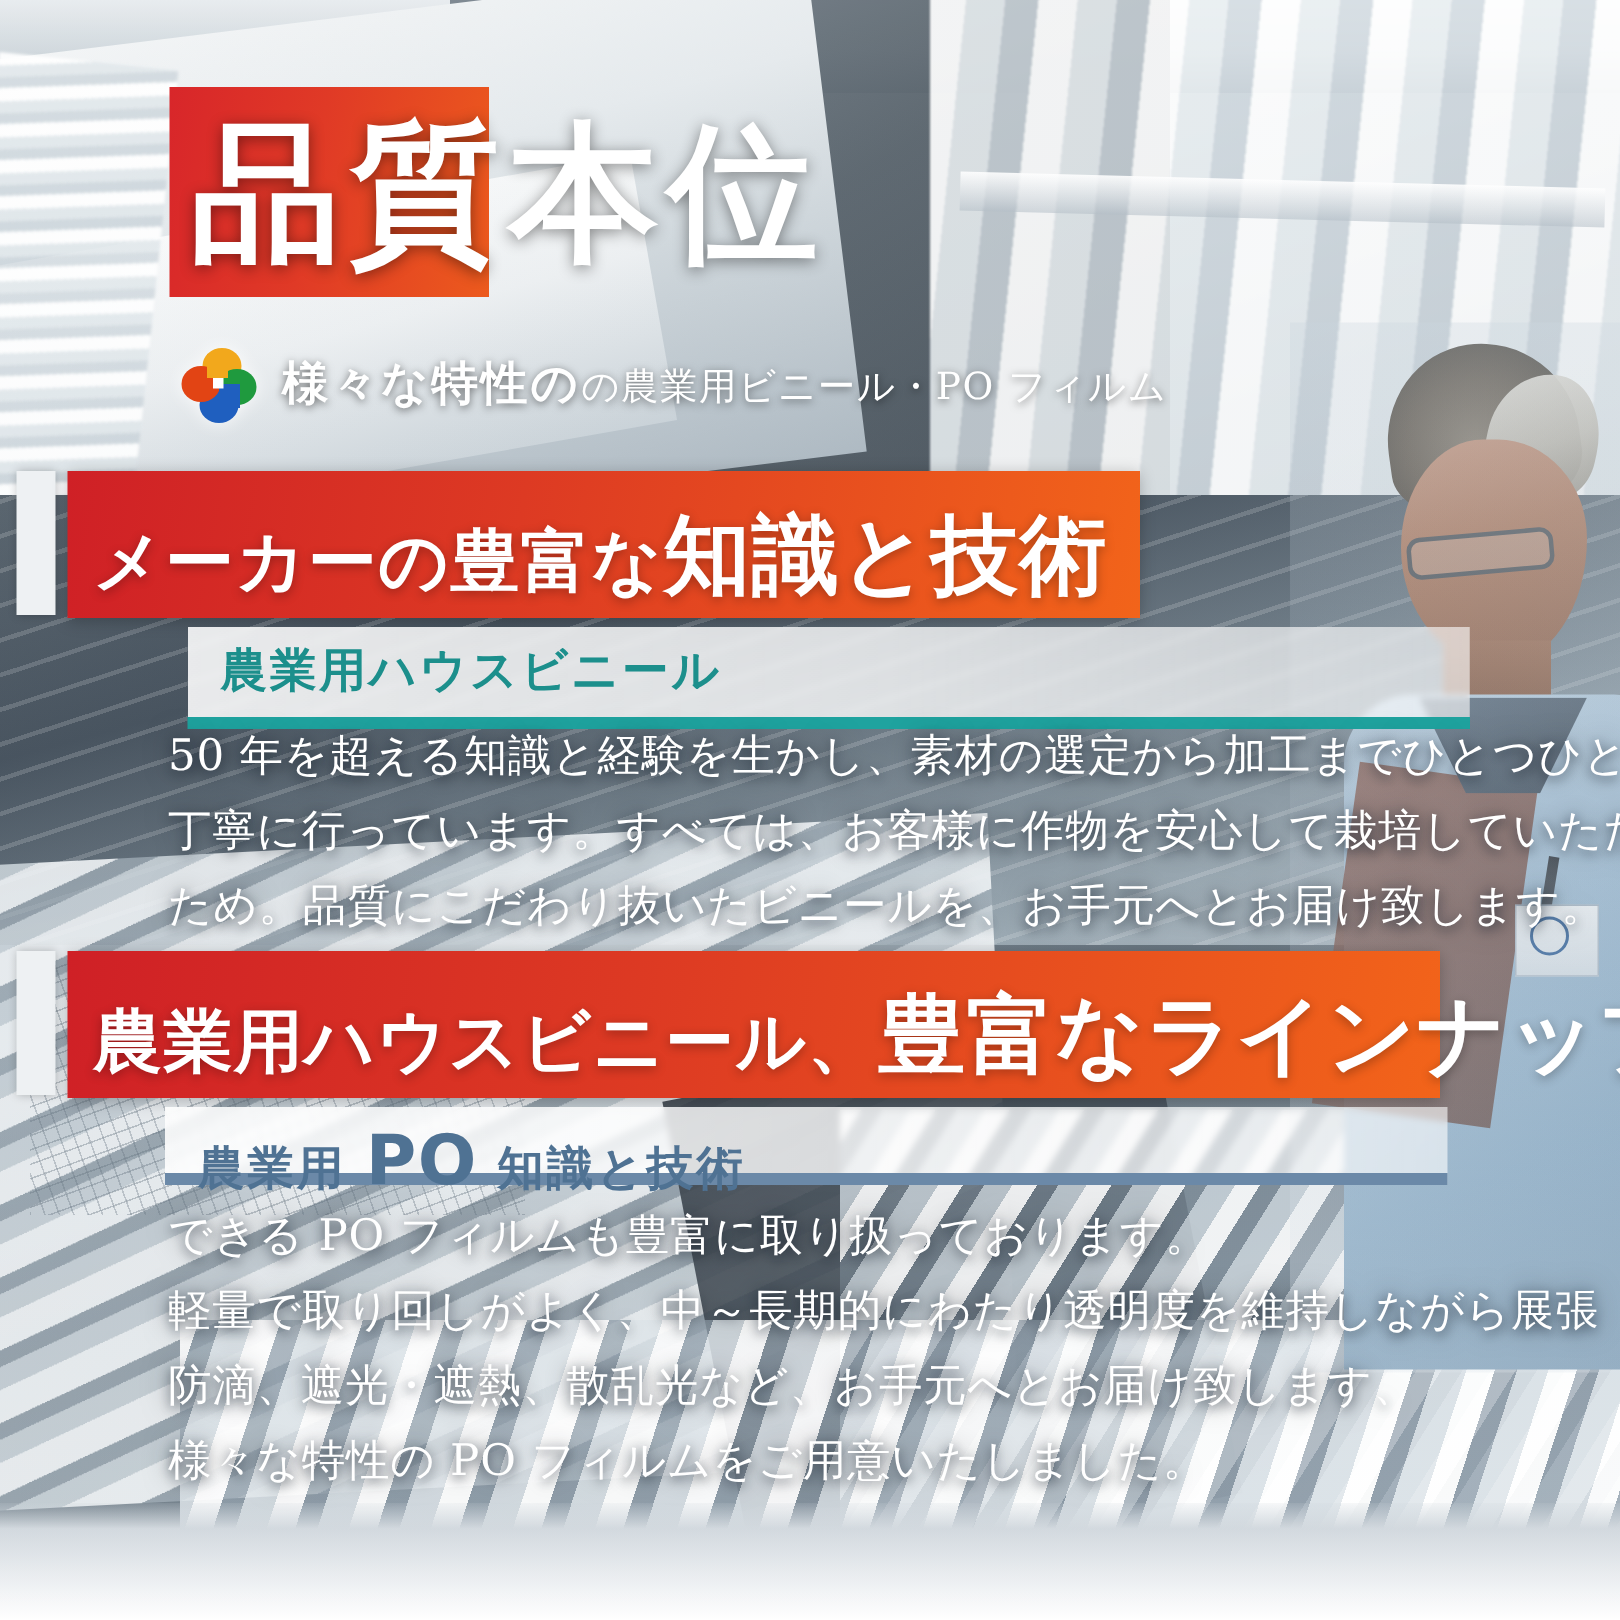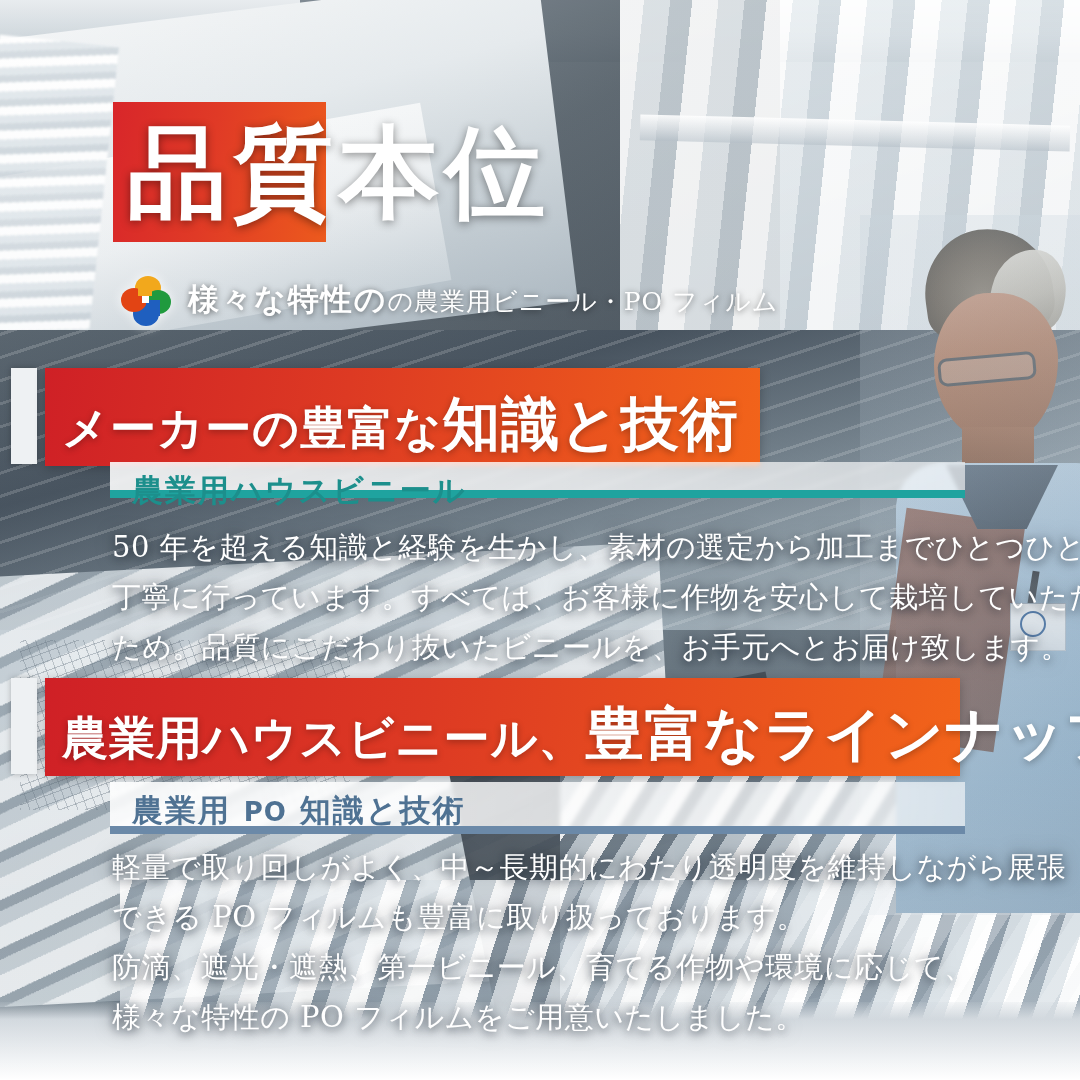--- a/index.html
+++ b/index.html
@@ -188,21 +188,21 @@
     background:linear-gradient(200deg,rgba(205,216,224,.35) 0%,rgba(160,176,190,.18) 45%,rgba(225,232,238,.32) 100%);
   }
 
   
   .bg-haze{
     position:absolute;inset:0;
     background:linear-gradient(180deg,rgba(255,255,255,.06) 0%,rgba(210,220,228,.1) 50%,rgba(255,255,255,.08) 100%);
   }
 
   
-  .content{position:absolute;inset:0;margin-top:44px;}
+  .content{position:absolute;inset:0;}
 
   
   .title-wrap{position:absolute;left:113px;top:58px;height:140px;display:flex;align-items:center;}
   .title-box{
     position:absolute;left:0;top:0;width:213px;height:140px;
     background:linear-gradient(100deg,#d8262a 0%,#e03a26 45%,#ec5a1d 100%);
   }
   .title-text{
     position:relative;
     font-family:"DejaVu Serif","Liberation Serif",serif;
@@ -232,21 +232,21 @@
     box-shadow:0 2px 10px rgba(0,0,0,.25);
   }
   .band-text{
     position:relative;color:#fff;white-space:nowrap;
     font-family:"DejaVu Serif","Liberation Serif",serif;font-weight:700;
     text-shadow:0 2px 7px rgba(0,0,0,.3);
   }
   .band-text .small{font-size:46px;letter-spacing:1px;}
   .band-text .big{font-size:58px;letter-spacing:1px;}
 
-  #band1{left:0;top:324px;width:608px;height:98px;}
+  #band1{left:0;top:314px;width:608px;height:98px;}
   #band1 .band-bar{left:11px;top:0;width:26px;height:96px;}
   #band1 .band-box{left:45px;top:0;width:715px;height:98px;}
   #band1 .band-text{left:62px;top:8px;}
 
   #band2{left:0;top:634px;width:960px;height:98px;}
   #band2 .band-bar{left:11px;top:0;width:26px;height:96px;}
   #band2 .band-box{left:45px;top:0;width:915px;height:98px;}
   #band2 .band-text{left:62px;top:8px;}
 
   
@@ -256,28 +256,28 @@
     background:linear-gradient(90deg,rgba(255,255,255,.88) 0%,rgba(255,255,255,.78) 55%,rgba(255,255,255,.60) 100%);
     backdrop-filter:blur(2px);
   }
   .subhead-rule{position:absolute;left:0;bottom:0;height:8px;width:100%;}
   .subhead-text{
     position:relative;
     font-family:"DejaVu Sans","Liberation Sans",sans-serif;
     font-weight:700;font-size:31px;letter-spacing:2px;white-space:nowrap;
   }
 
-  #sub1{left:110px;top:418px;width:855px;height:36px;}
+  #sub1{left:125px;top:418px;width:855px;height:68px;}
   #sub1 .subhead-rule{background:#1fa39f;}
   #sub1 .subhead-text{color:#1c8f8c;padding:8px 0 0 22px;}
 
   #sub2{left:110px;top:738px;width:855px;height:52px;}
   #sub2 .subhead-rule{background:#6b89a8;}
   #sub2 .subhead-text{color:#4f7293;padding:8px 0 0 22px;}
-  #sub2 .po{font-size:26px;letter-spacing:1px;}
+  #sub2 .po{font-size:46px;letter-spacing:1px;}
 
   
   .para{
     position:absolute;
     font-family:"DejaVu Serif","Liberation Serif",serif;
     color:#ffffff;font-size:29px;line-height:50px;letter-spacing:.5px;
     text-shadow:0 2px 8px rgba(25,35,45,.75),0 0 18px rgba(25,35,45,.5);
     white-space:nowrap;
   }
   #para1{left:112px;top:478px;}
@@ -371,20 +371,20 @@
       <div class="band-text"><span class="small">農業用ハウスビニール、</span><span class="big">豊富なラインナップ</span></div>
     </div>
 
     <div class="subhead" id="sub2">
       <div class="subhead-bg"></div>
       <div class="subhead-rule"></div>
       <div class="subhead-text"><span>農業用 </span><span class="po">PO</span><span> 知識と技術</span></div>
     </div>
 
     <div class="para" id="para2">
+      <span class="ln">できる PO フィルムも豊富に取り扱っております。</span>
       <span class="ln">軽量で取り回しがよく、中～長期的にわたり透明度を維持しながら展張</span>
-      <span class="ln">できる PO フィルムも豊富に取り扱っております。</span>
-      <span class="ln">防滴、遮光・遮熱、第一ビニール、育てる作物や環境に応じて、</span>
+      <span class="ln">防滴、遮光・遮熱、散乱光など、お手元へとお届け致します、</span>
       <span class="ln">様々な特性の PO フィルムをご用意いたしました。</span>
     </div>
 
   </div>
 </div>
 
 </body></html>

